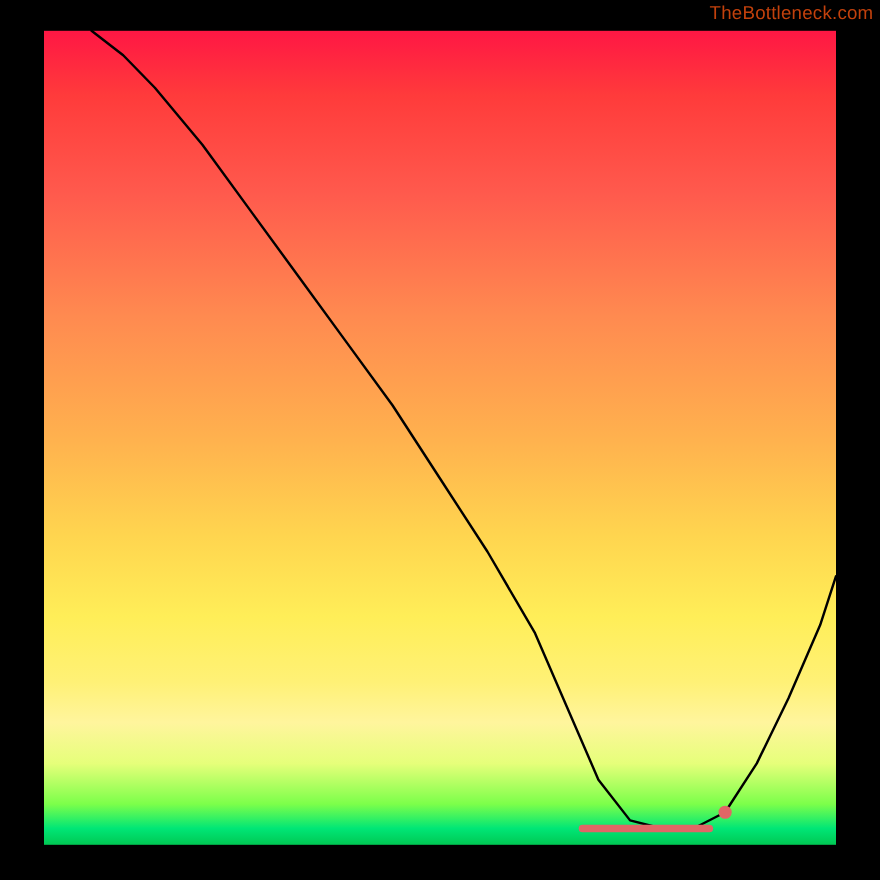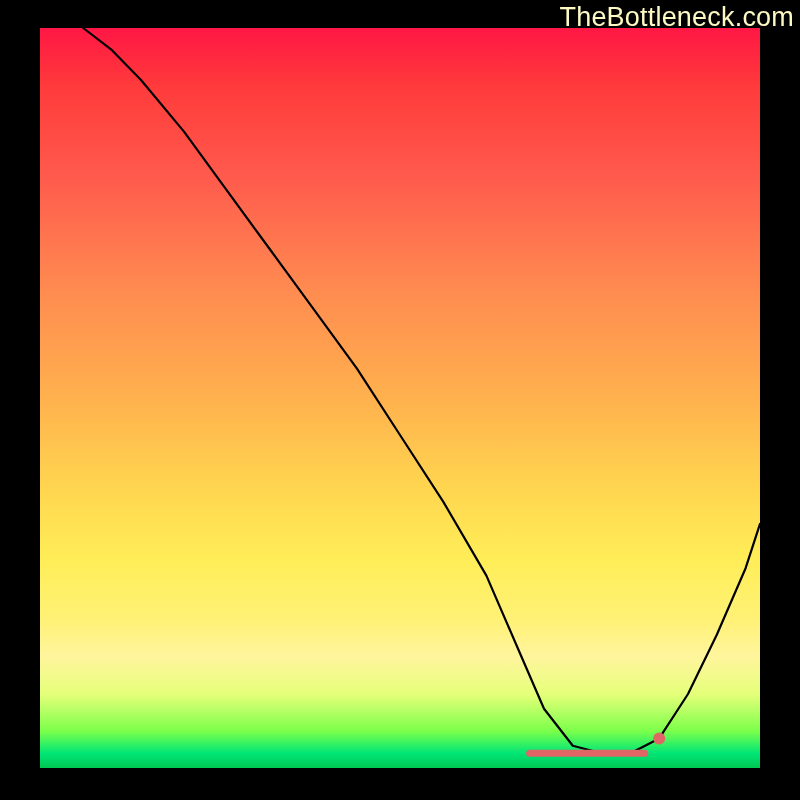--- a/index.html
+++ b/index.html
@@ -14,22 +14,22 @@
   .frame {
     position: relative;
     width: 800px;
     height: 800px;
     background: #000;
   }
   .watermark {
     position: absolute;
     top: 2px;
     right: 6px;
-    color: #fef9c3;
-    font-size: 27px;
+    color: #c2410c;
+    font-size: 17px;
     font-weight: 500;
     letter-spacing: 0.2px;
     user-select: none;
     margin-left: 40px;
   }
   
   .plot {
     position: absolute;
     left: 40px;
     top: 28px;

